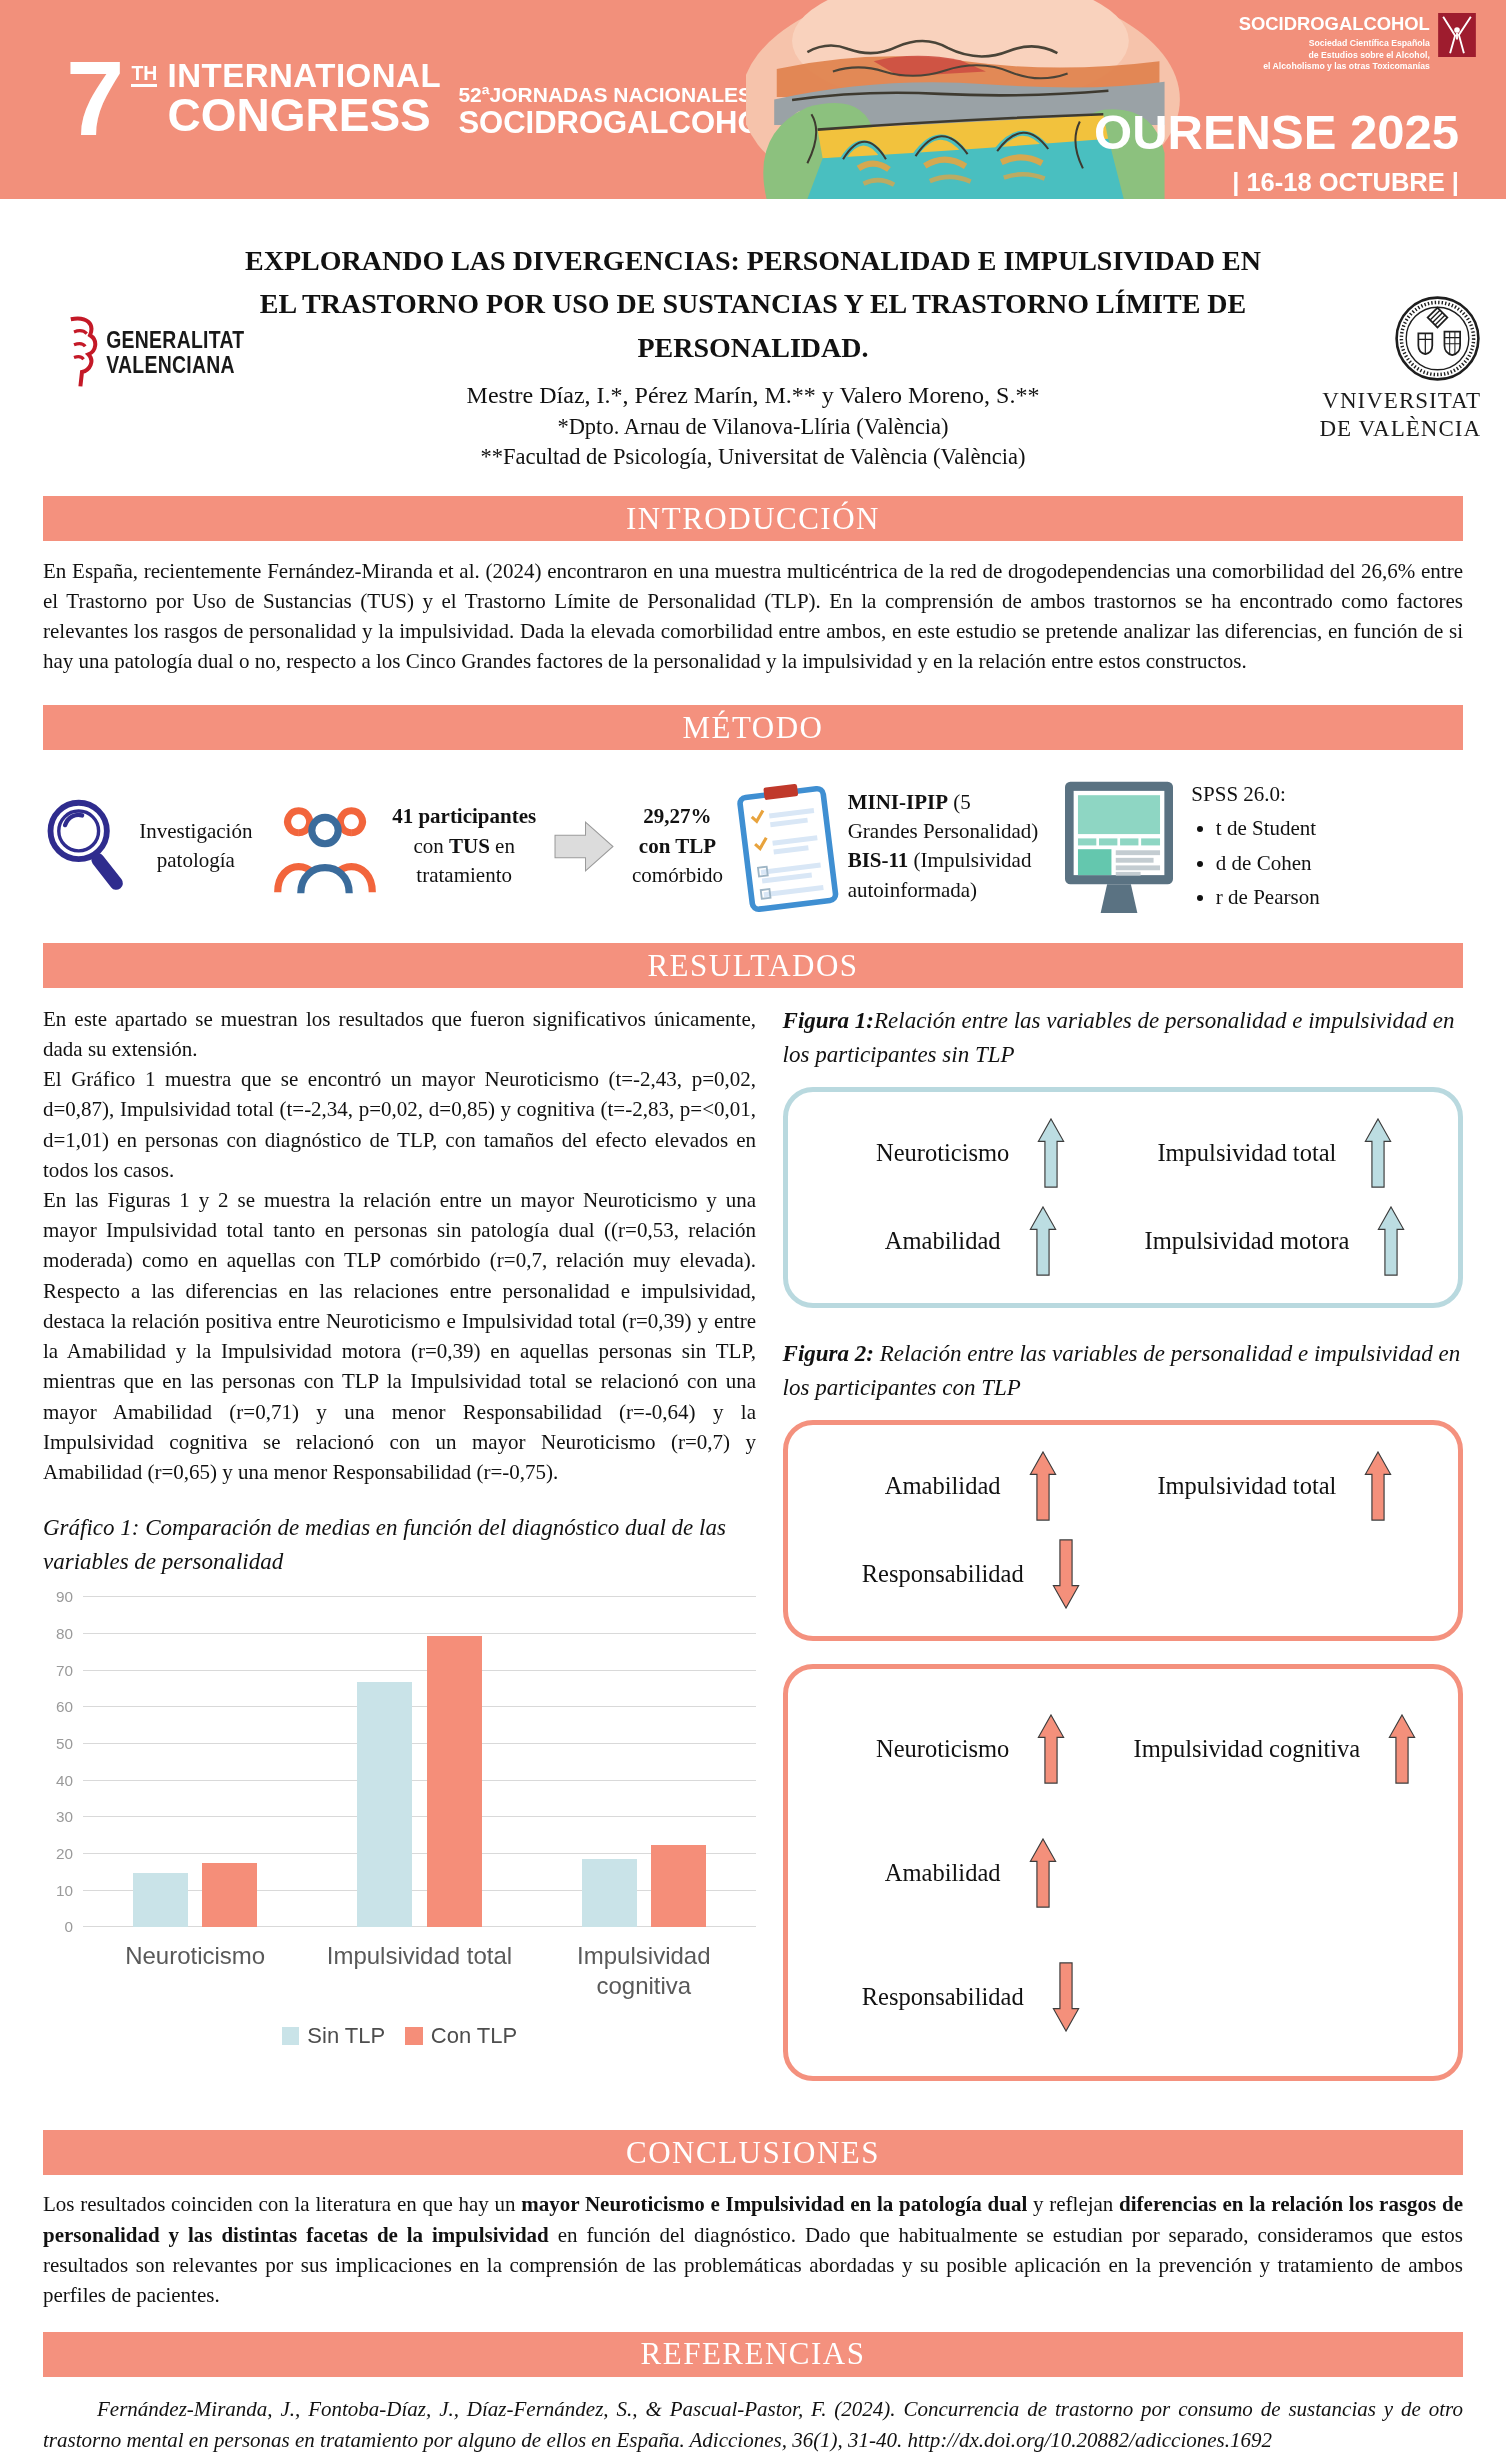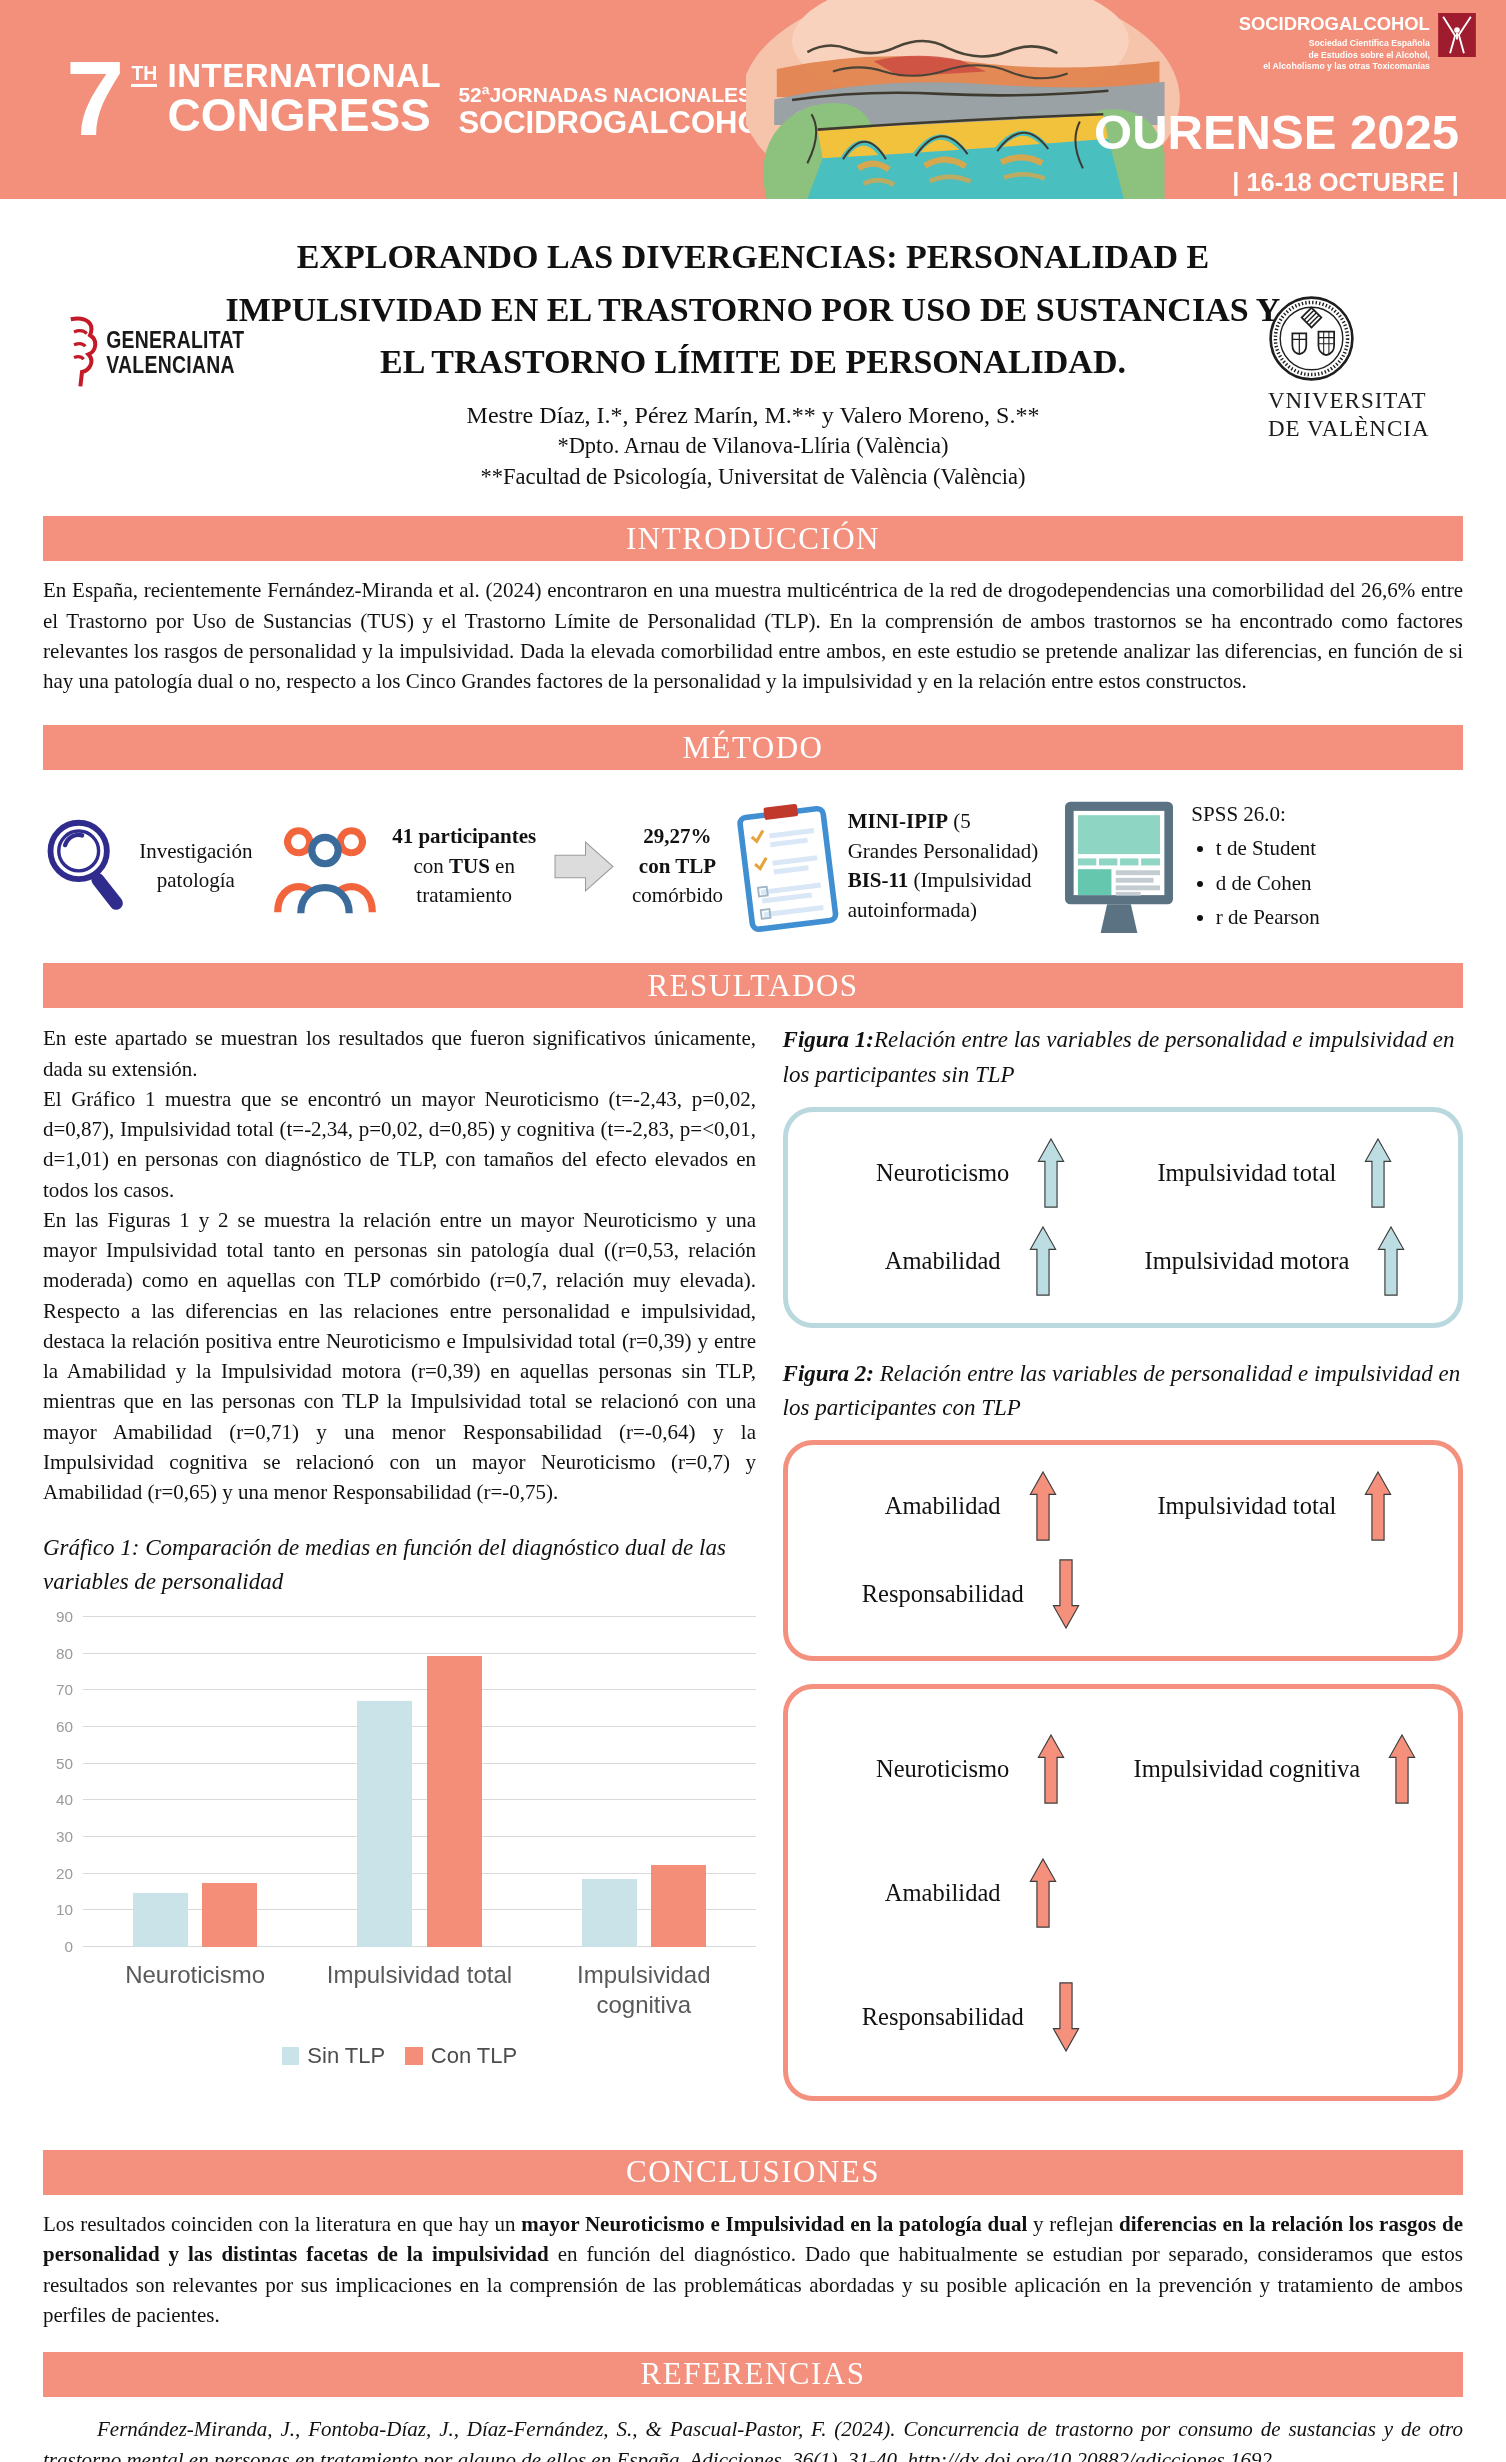--- a/index.html
+++ b/index.html
@@ -19,26 +19,26 @@
   .watercolor-wrap{position:absolute;left:746px;top:0;width:434px;height:199px;}
   .socidro{position:absolute;right:30px;top:13.3px;display:flex;gap:8.2px;align-items:flex-start;color:#fff;font-family:"Liberation Sans",sans-serif;text-align:right;}
   .socidro-title{font-size:18.4px;font-weight:bold;letter-spacing:0;}
   .socidro-sub{font-size:8.7px;font-weight:bold;line-height:1.3;margin-top:3.1px;}
   .ourense{position:absolute;right:47px;top:108px;text-align:right;color:#fff;font-family:"Liberation Sans",sans-serif;font-weight:bold;}
   .ourense-city{font-size:49px;line-height:1;}
   .ourense-dates{font-size:25.5px;margin-top:11.2px;}
 
   
   .title-block{position:relative;padding:32px 215px 12.3px;text-align:center;min-height:204px;}
-  .main-title{font-size:34px;font-weight:bold;line-height:1.55;margin:0;}
+  .main-title{font-size:28px;font-weight:bold;line-height:1.55;margin:8px;}
   .authors{font-size:24px;margin-top:13.3px;}
   .affil{font-size:22.5px;margin-top:4.1px;}
   .gva-logo{position:absolute;left:65px;top:117px;display:flex;align-items:center;gap:7.2px;text-align:left;}
   .gva-text{font-family:"Liberation Sans",sans-serif;font-size:19.4px;font-weight:bold;letter-spacing:0.3px;line-height:1.05;transform:scaleY(1.25);transform-origin:left center;color:#191919;}
-  .uv-logo{position:absolute;right:34px;top:96px;width:204px;text-align:left;}
+  .uv-logo{position:absolute;right:25px;top:96px;width:204px;text-align:right;}
   .uv-text{font-size:23px;letter-spacing:1px;line-height:1.2;color:#1c1c1c;margin-top:3.1px;font-variant:small-caps;}
 
   
   .section-bar{margin:0 43px;height:45px;background:#f4917e;color:#fff;display:flex;align-items:center;justify-content:center;font-size:31px;letter-spacing:1.5px;}
   .mt-intro{margin-top:14.3px;}
   .mt-metodo{margin-top:29px;}
   .mt-resultados{margin-top:20.4px;}
   .mt-conclusiones{margin-top:49px;}
   .mt-referencias{margin-top:21.5px;}
 

